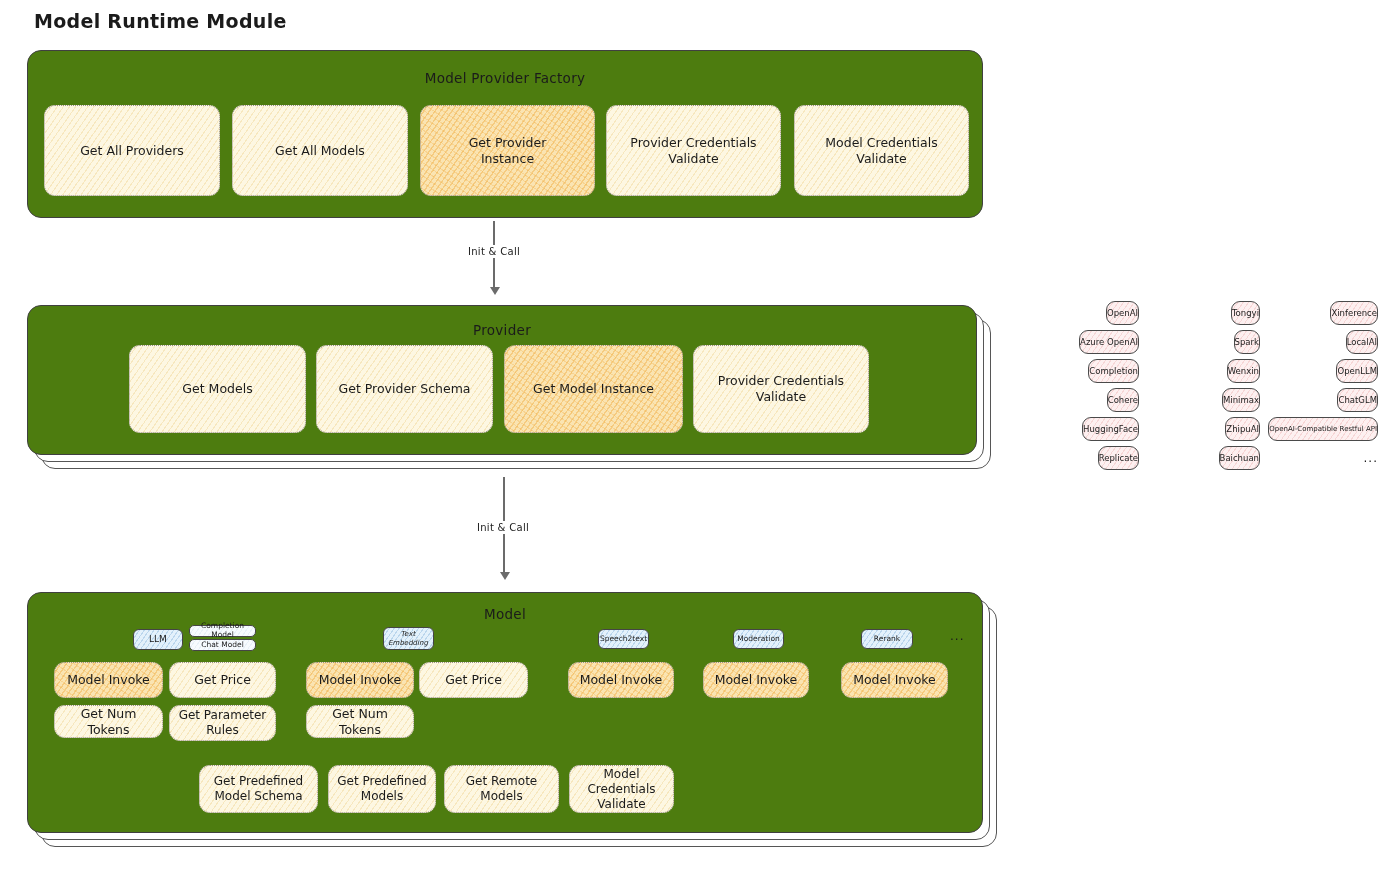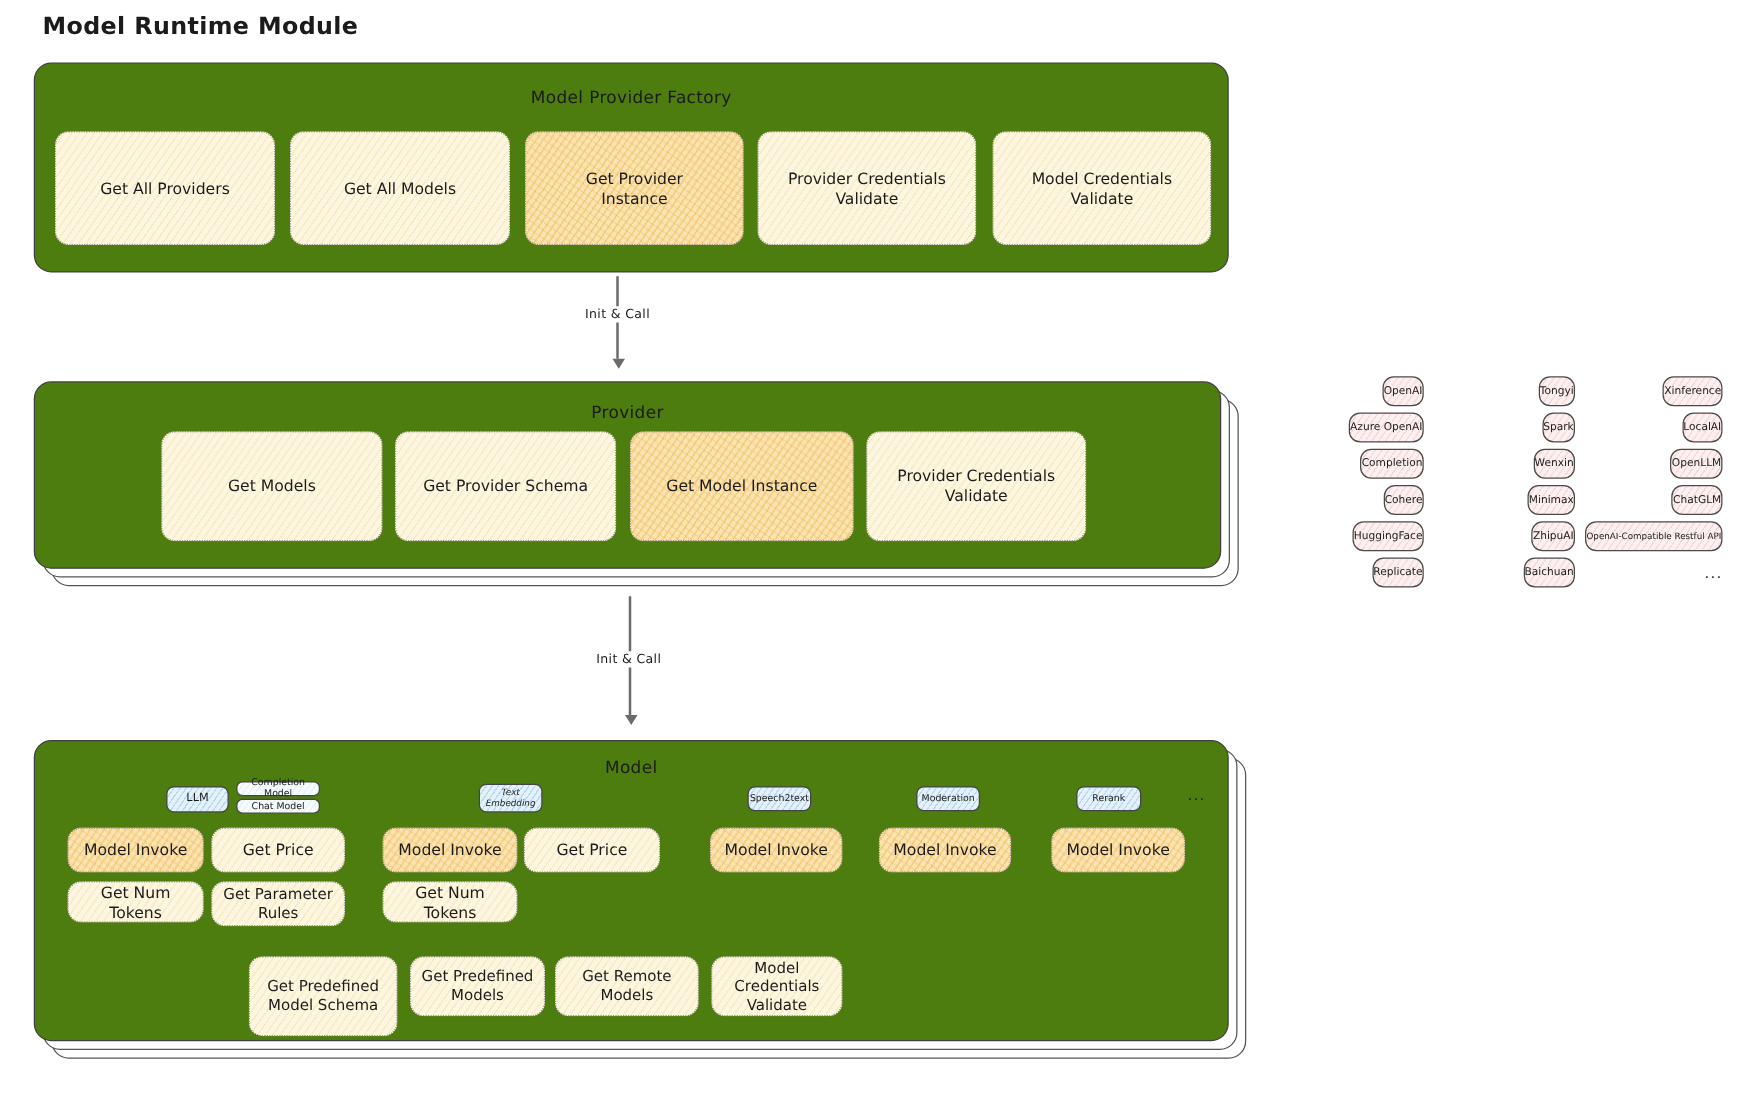--- a/index.html
+++ b/index.html
@@ -198,21 +198,21 @@
     <div class="chip yellow" style="left:26px;  top:112px; width:109px; height:33px;">
         <span class="lbl">Get Num Tokens</span>
       </div>
     <div class="chip yellow" style="left:141px; top:112px; width:107px; height:36px; font-size:12px;">
         <span class="lbl">Get Parameter Rules</span>
       </div>
     <div class="chip yellow" style="left:278px; top:112px; width:108px; height:33px;">
         <span class="lbl">Get Num Tokens</span>
       </div>
 
-    <div class="chip yellow" style="left:171px; top:172px; width:119px; height:64px; font-size:12px;">
+    <div class="chip yellow" style="left:171px; top:172px; width:119px; height:48px; font-size:12px;">
         <span class="lbl">Get Predefined Model Schema</span>
       </div>
     <div class="chip yellow" style="left:300px; top:172px; width:108px; height:48px; font-size:12px;">
         <span class="lbl">Get Predefined Models</span>
       </div>
     <div class="chip yellow" style="left:416px; top:172px; width:115px; height:48px; font-size:12px;">
         <span class="lbl">Get Remote Models</span>
       </div>
     <div class="chip yellow" style="left:541px; top:172px; width:105px; height:48px; font-size:12px;">
         <span class="lbl">Model Credentials Validate</span>

